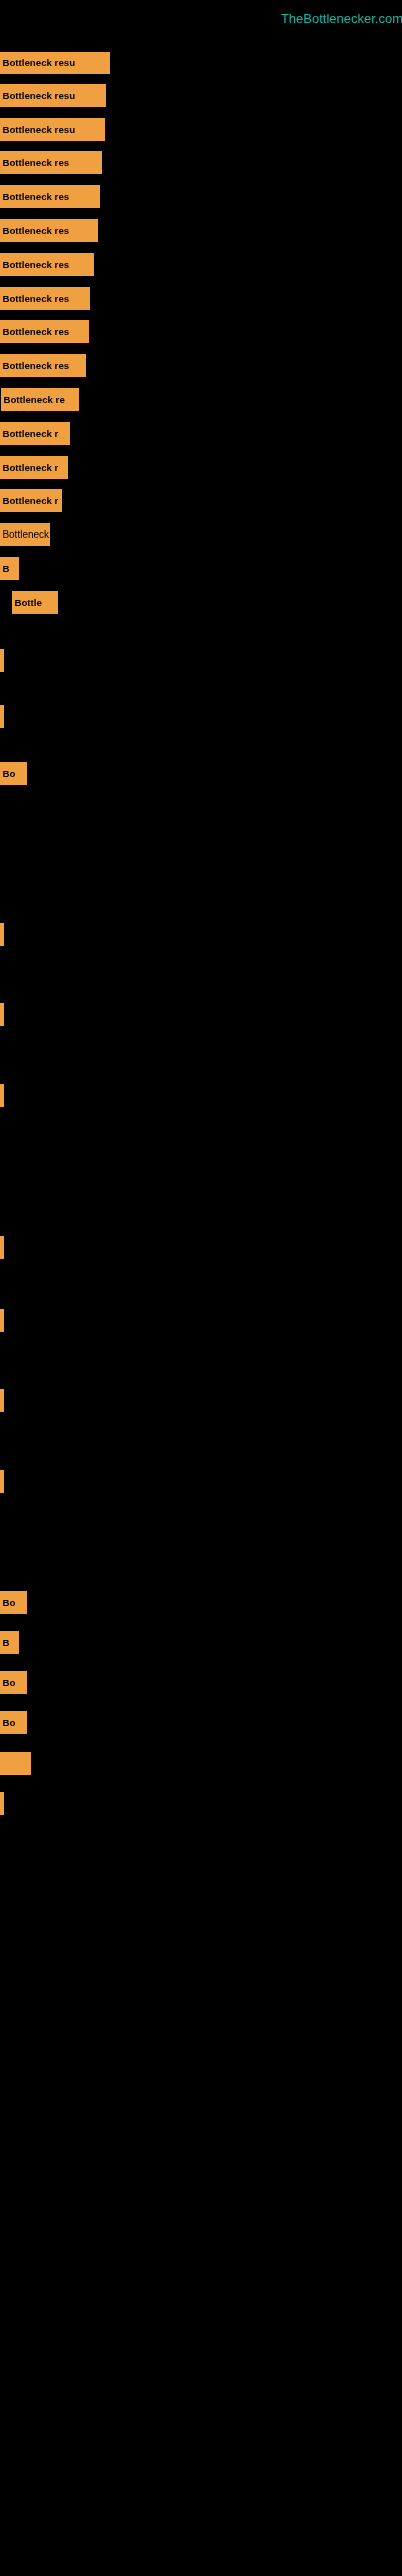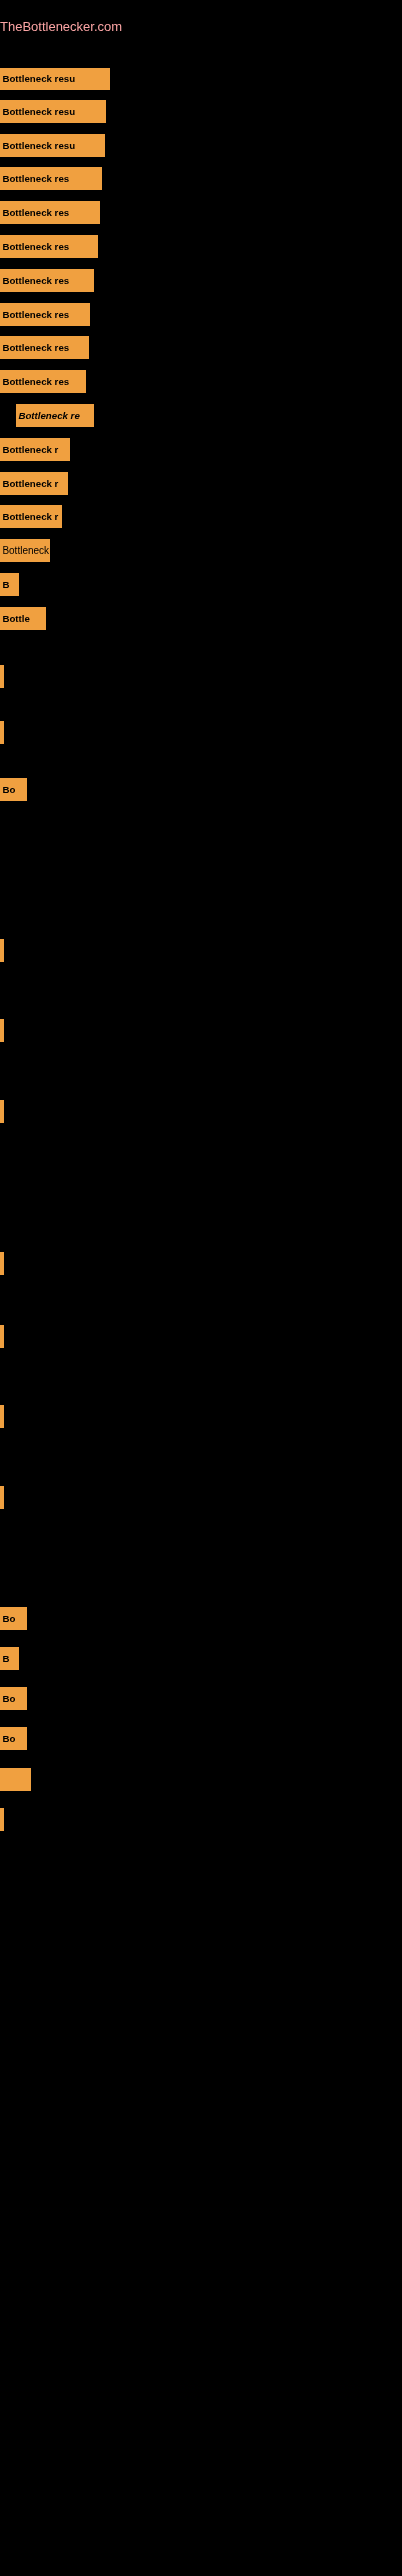--- a/index.html
+++ b/index.html
@@ -8,24 +8,24 @@
       box-sizing: border-box;
     }
     body {
       background-color: #000000;
       width: 403px;
       min-height: 2576px;
       font-family: Arial, sans-serif;
       position: relative;
     }
     .site-title {
-      text-align: left;
-      color: #fca5a5;
+      text-align: right;
+      color: #14b8a6;
       font-size: 13px;
-      padding: 19px 0;
+      padding: 11px 0;
       background: #000;
     }
   </style>
 </head>
 <body>
 
 <div class="site-title">TheBottlenecker.com</div>
 
 <div id="bars-container" style="position:relative; width:403px; height:2576px; background:#000;">
 <div style="position: absolute; top: 14.5px; left: 0px; height: 22.5px; width: 110px; background-color: rgb(240, 160, 64); display: flex; align-items: center; overflow: hidden;">
@@ -51,39 +51,39 @@
     </div>
     <div style="position: absolute; top: 250px; left: 0px; height: 22.5px; width: 90px; background-color: rgb(240, 160, 64); display: flex; align-items: center; overflow: hidden;">
       <span style="color: rgb(0, 0, 0); font-size: 9.7px; font-weight: bold; padding: 0px 2.4px; white-space: nowrap;">Bottleneck res</span>
     </div>
     <div style="position: absolute; top: 283px; left: 0px; height: 22.5px; width: 89px; background-color: rgb(240, 160, 64); display: flex; align-items: center; overflow: hidden;">
       <span style="color: rgb(0, 0, 0); font-size: 9.7px; font-weight: bold; padding: 0px 2.4px; white-space: nowrap;">Bottleneck res</span>
     </div>
     <div style="position: absolute; top: 317px; left: 0px; height: 22.5px; width: 86px; background-color: rgb(240, 160, 64); display: flex; align-items: center; overflow: hidden;">
       <span style="color: rgb(0, 0, 0); font-size: 9.7px; font-weight: bold; padding: 0px 2.4px; white-space: nowrap;">Bottleneck res</span>
     </div>
-    <div style="position: absolute; top: 351px; left: 16px; height: 22.5px; width: 78px; background-color: rgb(240, 160, 64); display: flex; align-items: center; overflow: hidden; font-style: italic;">
+    <div style="position: absolute; top: 351px; left: 1px; height: 22.5px; width: 78px; background-color: rgb(240, 160, 64); display: flex; align-items: center; overflow: hidden;">
       <span style="color: rgb(0, 0, 0); font-size: 9.7px; font-weight: bold; padding: 0px 2.4px; white-space: nowrap;">Bottleneck re</span>
     </div>
     <div style="position: absolute; top: 385px; left: 0px; height: 22.5px; width: 70px; background-color: rgb(240, 160, 64); display: flex; align-items: center; overflow: hidden;">
       <span style="color: rgb(0, 0, 0); font-size: 9.7px; font-weight: bold; padding: 0px 2.4px; white-space: nowrap;">Bottleneck r</span>
     </div>
     <div style="position: absolute; top: 419px; left: 0px; height: 22.5px; width: 68px; background-color: rgb(240, 160, 64); display: flex; align-items: center; overflow: hidden;">
       <span style="color: rgb(0, 0, 0); font-size: 9.7px; font-weight: bold; padding: 0px 2.4px; white-space: nowrap;">Bottleneck r</span>
     </div>
     <div style="position: absolute; top: 452px; left: 0px; height: 22.5px; width: 62px; background-color: rgb(240, 160, 64); display: flex; align-items: center; overflow: hidden;">
       <span style="color: rgb(0, 0, 0); font-size: 9.7px; font-weight: bold; padding: 0px 2.4px; white-space: nowrap;">Bottleneck r</span>
     </div>
     <div style="position: absolute; top: 486px; left: 0px; height: 22.5px; width: 50px; background-color: rgb(240, 160, 64); display: flex; align-items: center; overflow: hidden;">
       <span style="color: rgb(0, 0, 0); font-size: 10px; font-weight: normal; padding: 0px 2.4px; white-space: nowrap;">Bottleneck</span>
     </div>
     <div style="position: absolute; top: 520px; left: 0px; height: 22.5px; width: 19.3px; background-color: rgb(240, 160, 64); display: flex; align-items: center; overflow: hidden;">
       <span style="color: rgb(0, 0, 0); font-size: 9.7px; font-weight: bold; padding: 0px 2.4px; white-space: nowrap;">B</span>
     </div>
-    <div style="position: absolute; top: 554px; left: 0px; height: 22.5px; width: 46px; background-color: rgb(240, 160, 64); display: flex; align-items: center; overflow: hidden;">
+    <div style="position: absolute; top: 554px; left: 12px; height: 22.5px; width: 46px; background-color: rgb(240, 160, 64); display: flex; align-items: center; overflow: hidden;">
       <span style="color: rgb(0, 0, 0); font-size: 9.7px; font-weight: bold; padding: 0px 2.4px; white-space: nowrap;">Bottle</span>
     </div>
     <div style="position: absolute; top: 612px; left: 0px; height: 22.5px; width: 4px; background-color: rgb(240, 160, 64); display: flex; align-items: center; overflow: hidden;"></div>
     <div style="position: absolute; top: 668px; left: 0px; height: 22.5px; width: 4px; background-color: rgb(240, 160, 64); display: flex; align-items: center; overflow: hidden;"></div>
     <div style="position: absolute; top: 725px; left: 0px; height: 22.5px; width: 27px; background-color: rgb(240, 160, 64); display: flex; align-items: center; overflow: hidden;">
       <span style="color: rgb(0, 0, 0); font-size: 9.7px; font-weight: bold; padding: 0px 2.4px; white-space: nowrap;">Bo</span>
     </div>
     <div style="position: absolute; top: 886px; left: 0px; height: 22.5px; width: 4px; background-color: rgb(240, 160, 64); display: flex; align-items: center; overflow: hidden;"></div>
     <div style="position: absolute; top: 966px; left: 0px; height: 22.5px; width: 4px; background-color: rgb(240, 160, 64); display: flex; align-items: center; overflow: hidden;"></div>
     <div style="position: absolute; top: 1047px; left: 0px; height: 22.5px; width: 4px; background-color: rgb(240, 160, 64); display: flex; align-items: center; overflow: hidden;"></div>

